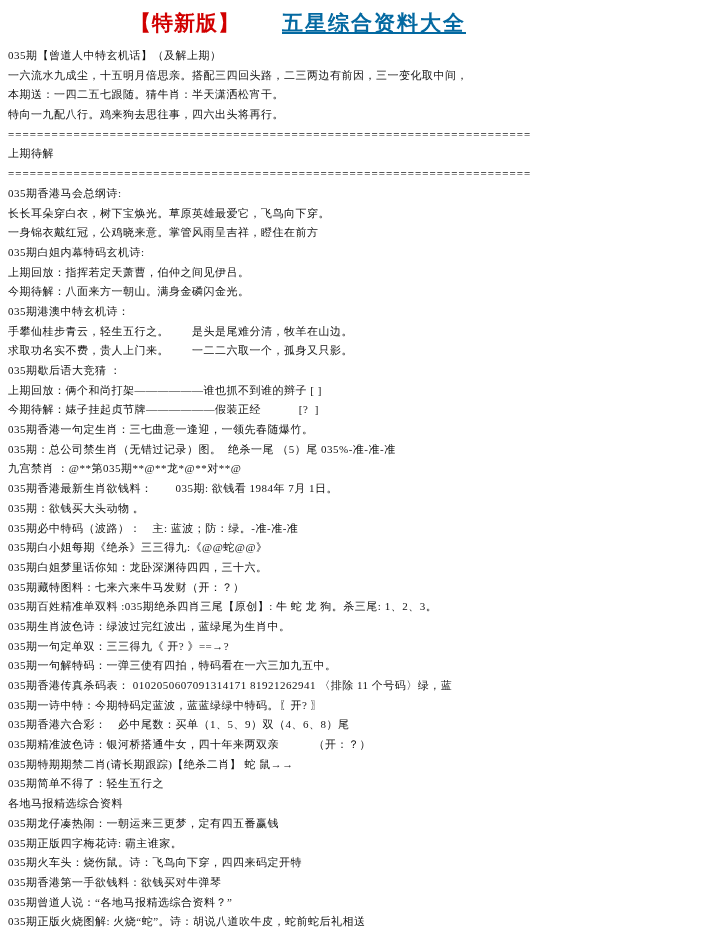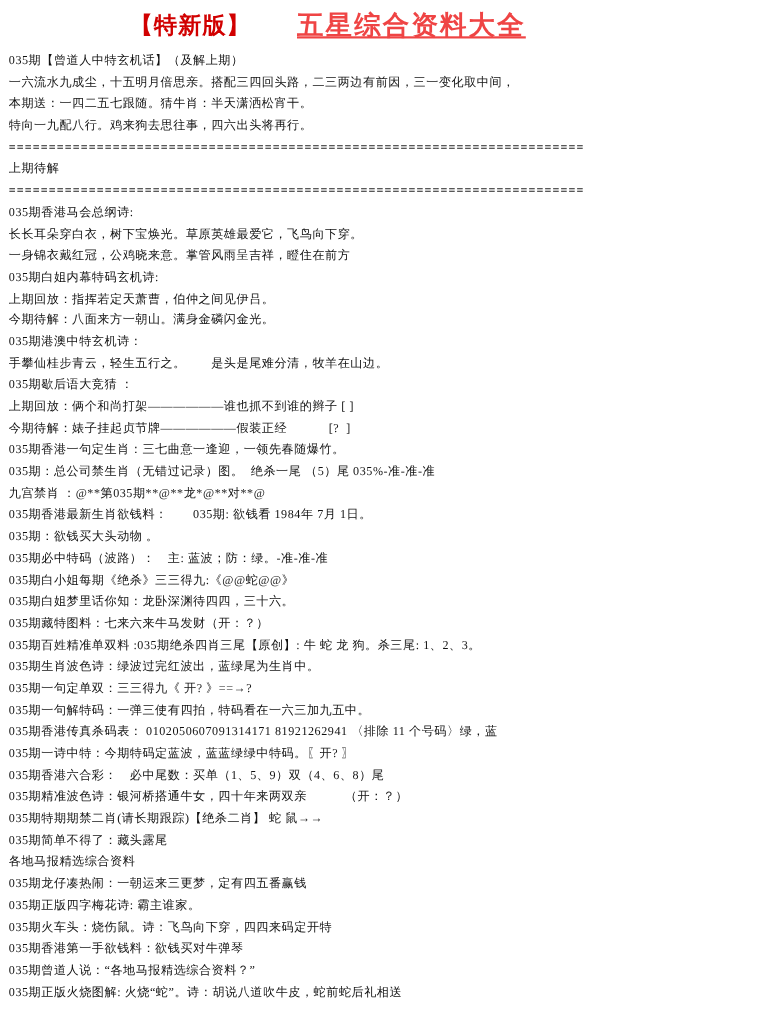--- a/index.html
+++ b/index.html
@@ -30,23 +30,23 @@
     box-sizing: border-box;
   }
   .badge {
     font-size: 21px;
     font-weight: bold;
     color: #d10000;
     letter-spacing: 1px;
     white-space: nowrap;
   }
   .main-title {
-    font-size: 24px;
+    font-size: 21px;
     font-weight: bold;
-    color: #ef4444;
+    color: #0369a1;
     text-decoration: underline;
     letter-spacing: 2px;
     white-space: nowrap;
     cursor: pointer;
     margin-left: 28px;
   }
   .content {
     padding: 2px 4px 0 8px;
   }
   .line {
@@ -81,20 +81,21 @@
       <div class="line">上期待解</div>
       <div class="line separator">========================================================================</div>
       <div class="line">035期香港马会总纲诗:</div>
       <div class="line">长长耳朵穿白衣，树下宝焕光。草原英雄最爱它，飞鸟向下穿。</div>
       <div class="line">一身锦衣戴红冠，公鸡晓来意。掌管风雨呈吉祥，瞪住在前方</div>
       <div class="line">035期白姐内幕特码玄机诗:</div>
       <div class="line">上期回放：指挥若定天萧曹，伯仲之间见伊吕。</div>
       <div class="line">今期待解：八面来方一朝山。满身金磷闪金光。</div>
       <div class="line">035期港澳中特玄机诗：</div>
       <div class="line">手攀仙桂步青云，轻生五行之。　　是头是尾难分清，牧羊在山边。</div>
+      <div class="line">求取功名实不费，贵人上门来。　　一二二六取一个，孤身又只影。</div>
       <div class="line">035期歇后语大竞猜 ：</div>
       <div class="line">上期回放：俩个和尚打架——————谁也抓不到谁的辫子 [ ]</div>
       <div class="line">今期待解：婊子挂起贞节牌——————假装正经　　　 [?  ]</div>
       <div class="line">035期香港一句定生肖：三七曲意一逢迎，一领先春随爆竹。</div>
       <div class="line">035期：总公司禁生肖（无错过记录）图。  绝杀一尾 （5）尾 035%-准-准-准</div>
       <div class="line">九宫禁肖 ：@**第035期**@**龙*@**对**@</div>
       <div class="line">035期香港最新生肖欲钱料：　　035期: 欲钱看 1984年 7月 1日。</div>
       <div class="line">035期：欲钱买大头动物 。</div>
       <div class="line">035期必中特码（波路）：　主: 蓝波；防：绿。-准-准-准</div>
       <div class="line">035期白小姐每期《绝杀》三三得九:《@@蛇@@》</div>
@@ -102,21 +103,21 @@
       <div class="line">035期藏特图料：七来六来牛马发财（开：？）</div>
       <div class="line">035期百姓精准单双料 :035期绝杀四肖三尾【原创】: 牛 蛇 龙 狗。杀三尾: 1、2、3。</div>
       <div class="line">035期生肖波色诗：绿波过完红波出，蓝绿尾为生肖中。</div>
       <div class="line">035期一句定单双：三三得九《 开? 》==→?</div>
       <div class="line">035期一句解特码：一弹三使有四拍，特码看在一六三加九五中。</div>
       <div class="line">035期香港传真杀码表： 0102050607091314171 81921262941 〈排除 11 个号码〉绿，蓝</div>
       <div class="line">035期一诗中特：今期特码定蓝波，蓝蓝绿绿中特码。〖开? 〗</div>
       <div class="line">035期香港六合彩：　必中尾数：买单（1、5、9）双（4、6、8）尾</div>
       <div class="line">035期精准波色诗：银河桥搭通牛女，四十年来两双亲　　　（开：？）</div>
       <div class="line">035期特期期禁二肖(请长期跟踪)【绝杀二肖】 蛇 鼠→→</div>
-      <div class="line">035期简单不得了：藏头露尾</div>
+      <div class="line">035期简单不得了：轻生五行之</div>
       <div class="line">各地马报精选综合资料</div>
       <div class="line">035期龙仔凑热闹：一朝运来三更梦，定有四五番赢钱</div>
       <div class="line">035期正版四字梅花诗: 霸主谁家。</div>
       <div class="line">035期火车头：烧伤鼠。诗：飞鸟向下穿，四四来码定开特</div>
       <div class="line">035期香港第一手欲钱料：欲钱买对牛弹琴</div>
       <div class="line">035期曾道人说：“各地马报精选综合资料？”</div>
       <div class="line">035期正版火烧图解: 火烧“蛇”。诗：胡说八道吹牛皮，蛇前蛇后礼相送</div>
     </div>
 </div>
 

